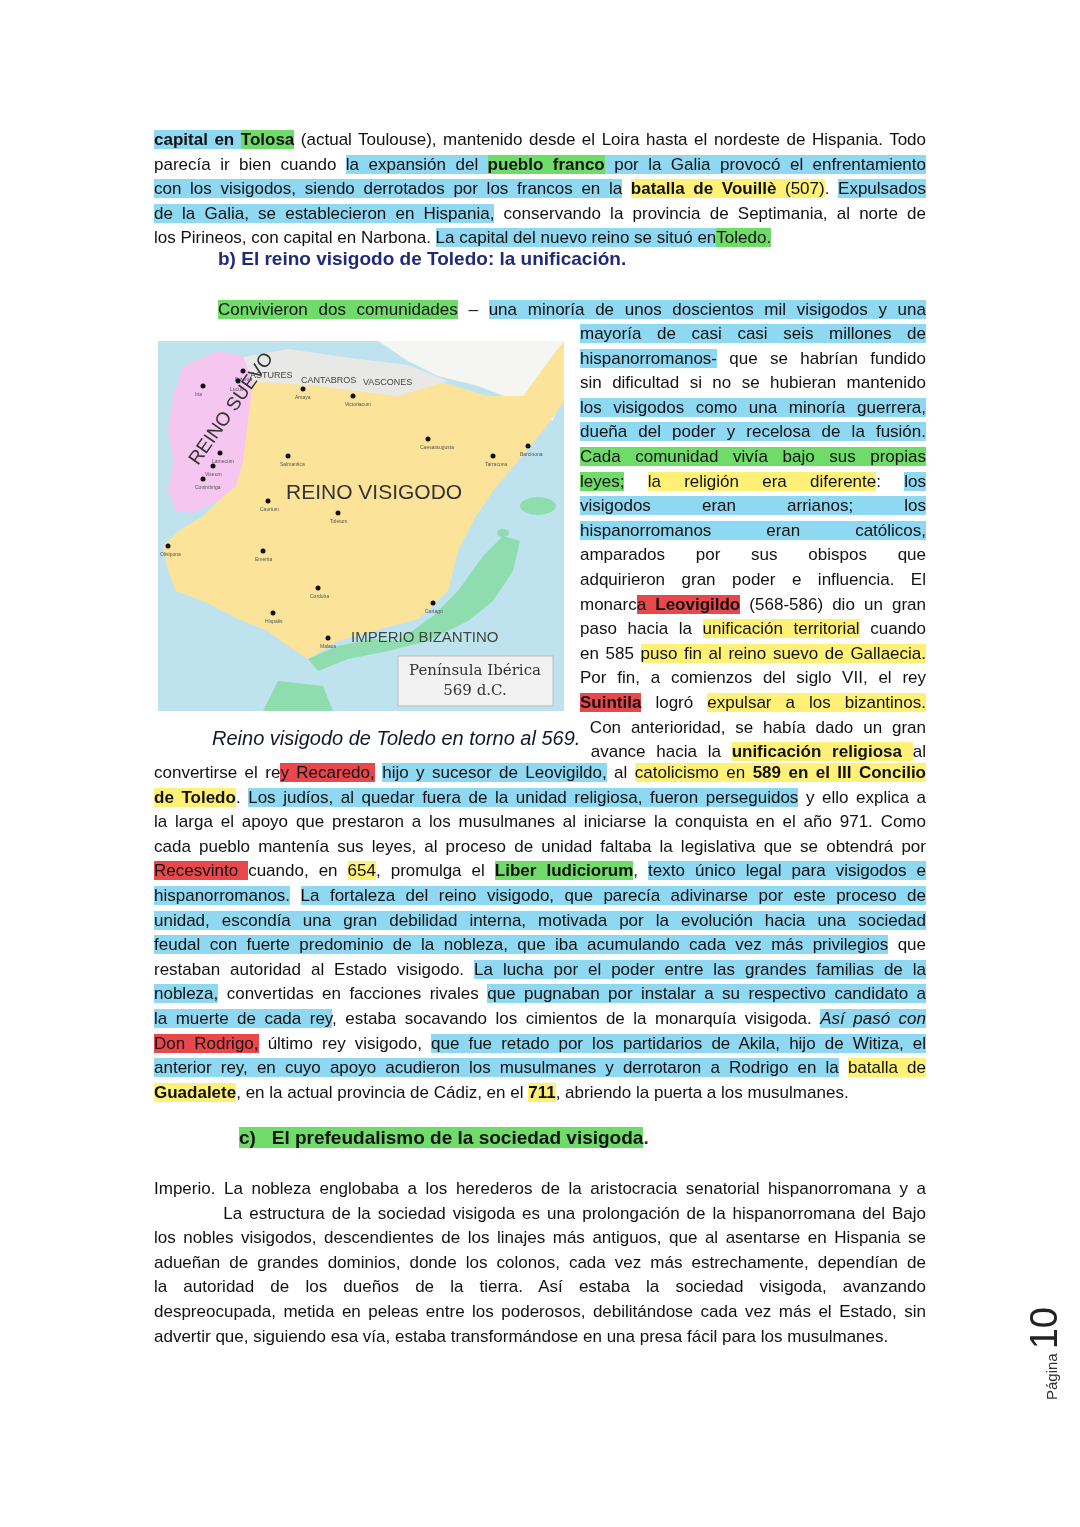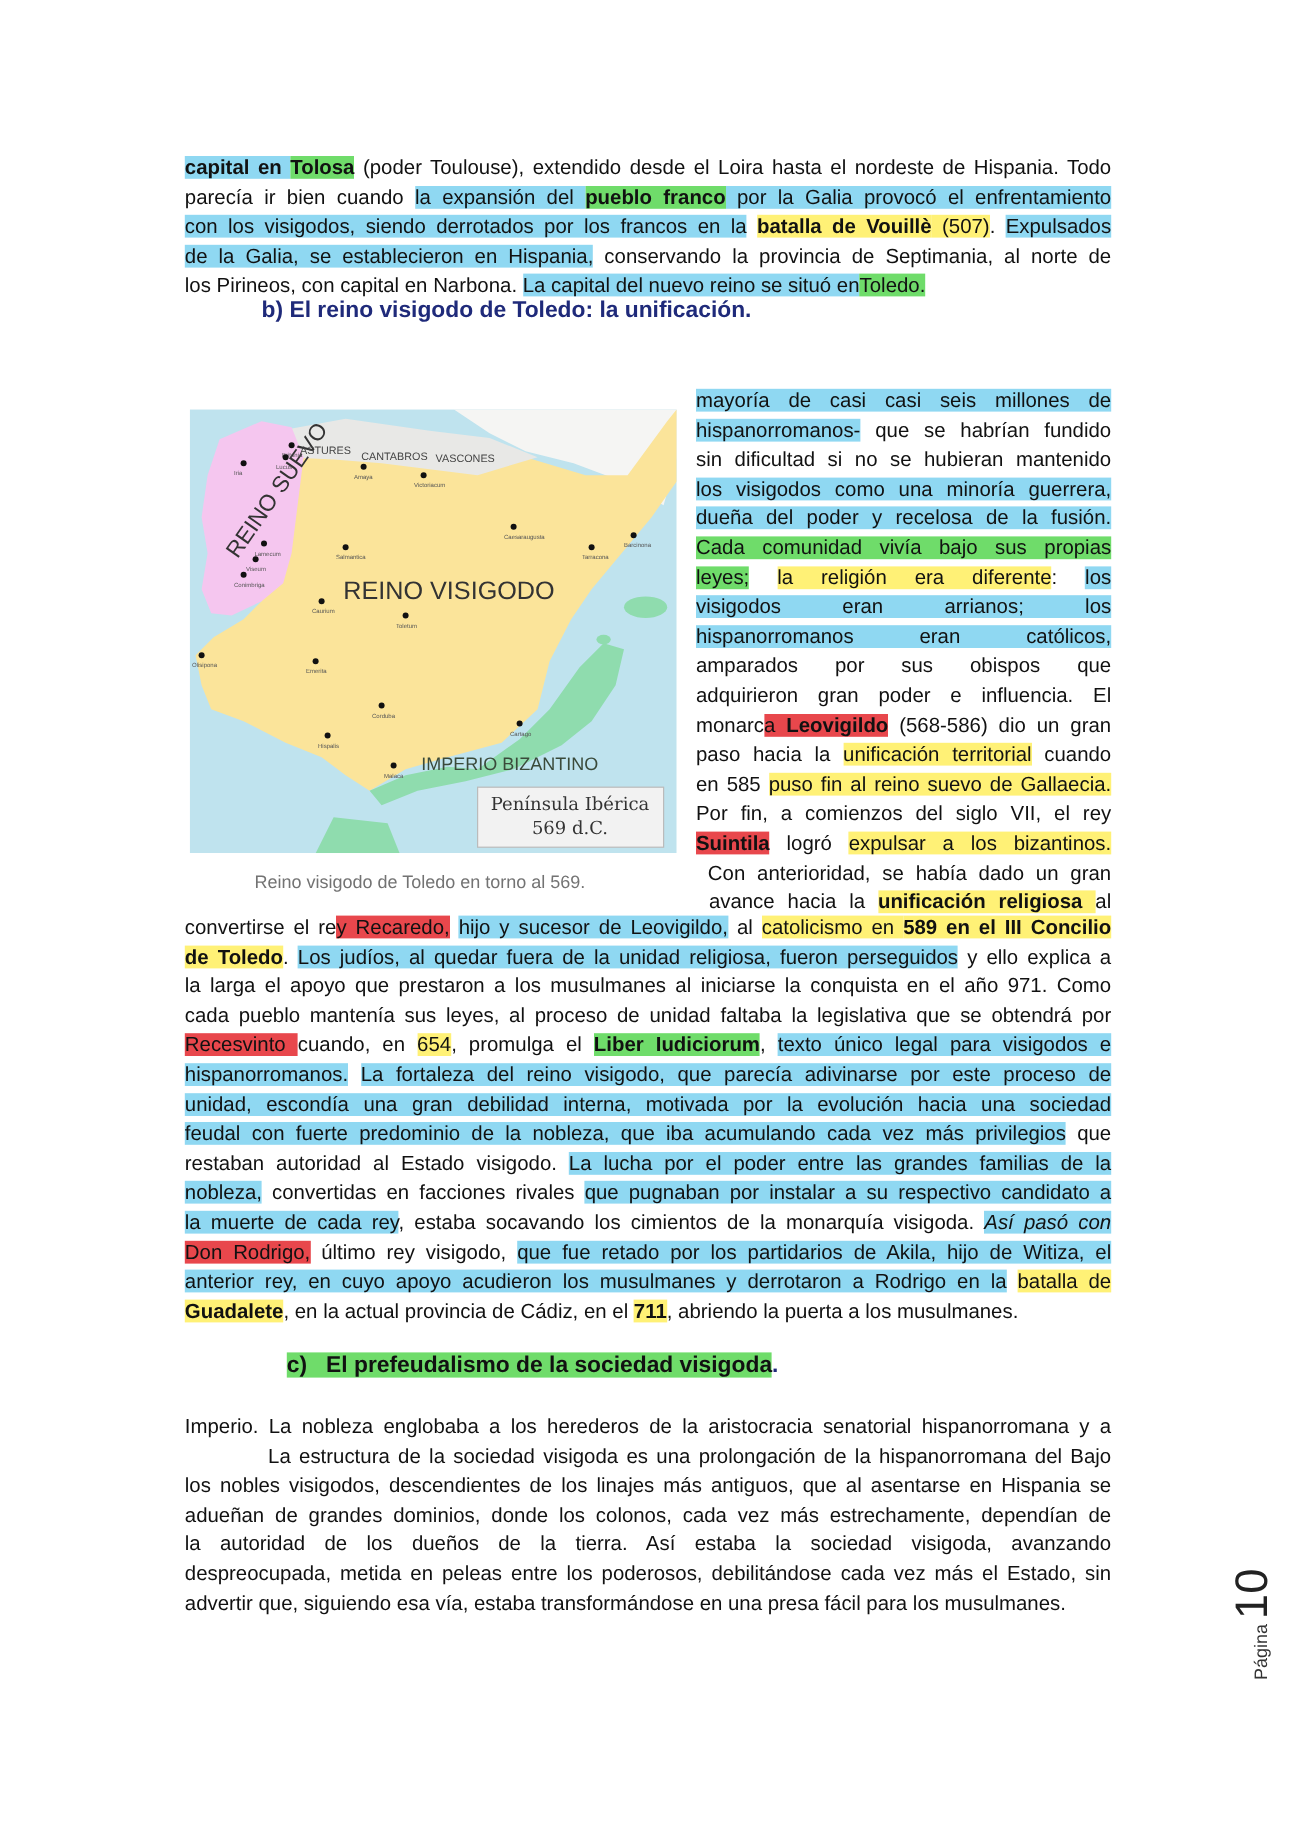--- a/index.html
+++ b/index.html
@@ -11,42 +11,45 @@
   .line { display:block; white-space:nowrap; text-align:justify; text-align-last:justify; height:24.6px; }
   .line.last { text-align-last:left; }
   .hb { background:#8fd8f2; }
   .hg { background:#6fdc6a; }
   .hy { background:#fff176; }
   .hr { background:#e8474c; }
   b { font-weight:bold; }
   .heading { position:absolute; left:218px; font-size:19px; font-weight:bold; color:#1f2a7a; }
   .heading2 { position:absolute; left:218px; font-size:19px; font-weight:bold; color:#111; }
   .map { position:absolute; left:158px; top:341px; width:406px; height:370px; overflow:hidden; }
-  .caption { position:absolute; left:212px; top:727px; font-size:15px; color:#737373; }
+  .caption { position:absolute; left:212px; top:727px; font-style:italic; font-size:20px; color:#0f172a; }
   .side { position:absolute; left:580px; width:346px; }
   .footer { position:absolute; left:985px; top:1290px; width:40px; height:110px; }
   .footer .rot { position:absolute; left:0; top:0; transform-origin:left top; transform:translate(38px,110px) rotate(-90deg); white-space:nowrap; }
   .footer .pg { font-size:15px; color:#333; }
   .footer .num { font-size:38px; color:#222; margin-left:4px; font-family:"Liberation Sans", sans-serif; }
 </style>
 </head>
 <body>
 
 <div class="page">
 
   <div class="para txt" id="intro" style="top:128px;">
-      <span class="line"><b class="hb" style="white-space: pre;">capital en </b><b class="hg" style="white-space: pre;">Tolosa</b><span style="white-space: pre;"> (poder Toulouse), extendido desde el Loira hasta el nordeste de Hispania. Todo</span></span>
+      <span class="line"><b class="hb" style="white-space: pre;">capital en </b><b class="hg" style="white-space: pre;">Tolosa</b><span style="white-space: pre;"> (actual Toulouse), mantenido desde el Loira hasta el nordeste de Hispania. Todo</span></span>
       <span class="line"><span style="white-space: pre;">parecía ir bien cuando </span><span class="hb" style="white-space: pre;">la expansión del </span><b class="hg" style="white-space: pre;">pueblo franco</b><span class="hb" style="white-space: pre;"> por la Galia provocó el enfrentamiento</span></span>
       <span class="line"><span class="hb" style="white-space: pre;">con los visigodos, siendo derrotados por los francos en la</span><span style="white-space: pre;"> </span><b class="hy" style="white-space: pre;">batalla de Vouillè</b><span class="hy" style="white-space: pre;"> (507)</span><span style="white-space: pre;">. </span><span class="hb" style="white-space: pre;">Expulsados</span></span>
       <span class="line"><span class="hb" style="white-space: pre;">de la Galia, se establecieron en Hispania,</span><span style="white-space: pre;"> conservando la provincia de Septimania, al norte de</span></span>
       <span class="line last"><span style="white-space: pre;">los Pirineos, con capital en Narbona. </span><span class="hb" style="white-space: pre;">La capital del nuevo reino se situó en</span><span class="hg" style="white-space: pre;">Toledo.</span></span>
     </div>
 
   <div class="heading" style="top:248px;">b) El reino visigodo de Toledo: la unificación.</div>
 
+  <div class="txt" id="first-line" style="position:absolute; left:218px; top:298px; width:708px;">
+      <span class="line"><span class="hg" style="white-space: pre;">Convivieron dos comunidades</span><span style="white-space: pre;"> – </span><span class="hb" style="white-space: pre;">una minoría de unos doscientos mil visigodos y una</span></span>
+    </div>
 
   <div class="map">
     <svg width="406" height="370" viewBox="0 0 406 370">
       <rect x="0" y="0" width="406" height="370" fill="#bfe3ee"></rect>
 
       <path d="M220,0 L406,0 L406,40 L395,80 L360,60 L320,45 L280,35 L250,20 Z" fill="#f5f5f3"></path>
 
       <path d="M75,35 L120,25 L190,28 L240,38 L280,40 L330,55 L365,55 L398,10 L406,0 L406,60 L385,90 L360,120 L335,150 L318,175 L300,210 L290,250 L260,278 L215,290 L180,300 L150,318 L130,305 L110,290 L80,278 L45,260 L18,250 L10,230 L5,205 L20,190 L45,175 L60,160 Z" fill="#fbe49a"></path>
 
       <path d="M75,18 L130,8 L200,18 L250,24 L290,40 L240,55 L200,50 L160,45 L120,42 L80,40 Z" fill="#e8e8e6"></path>

